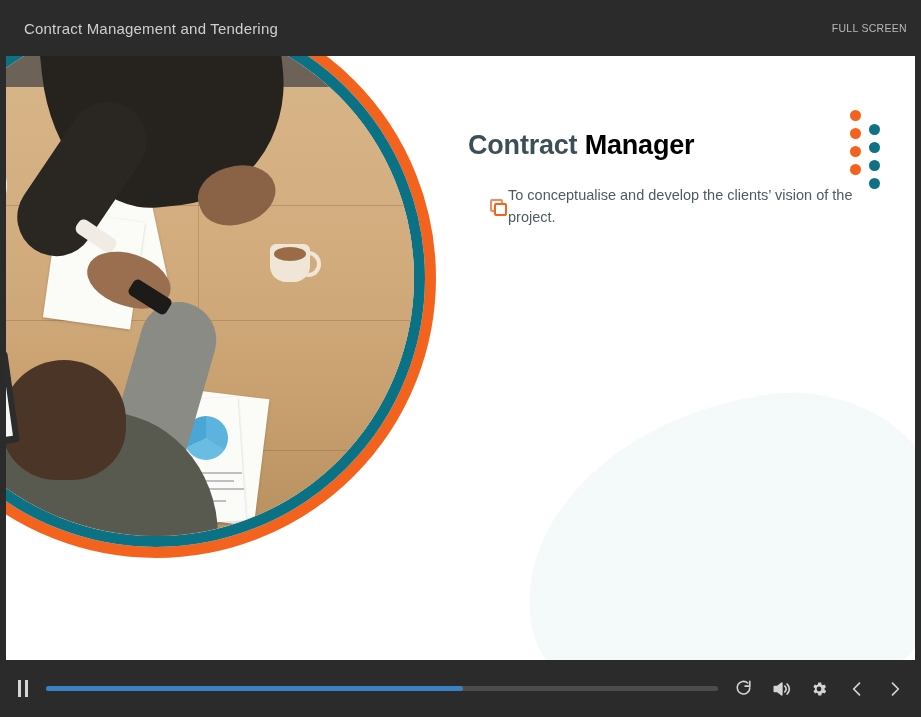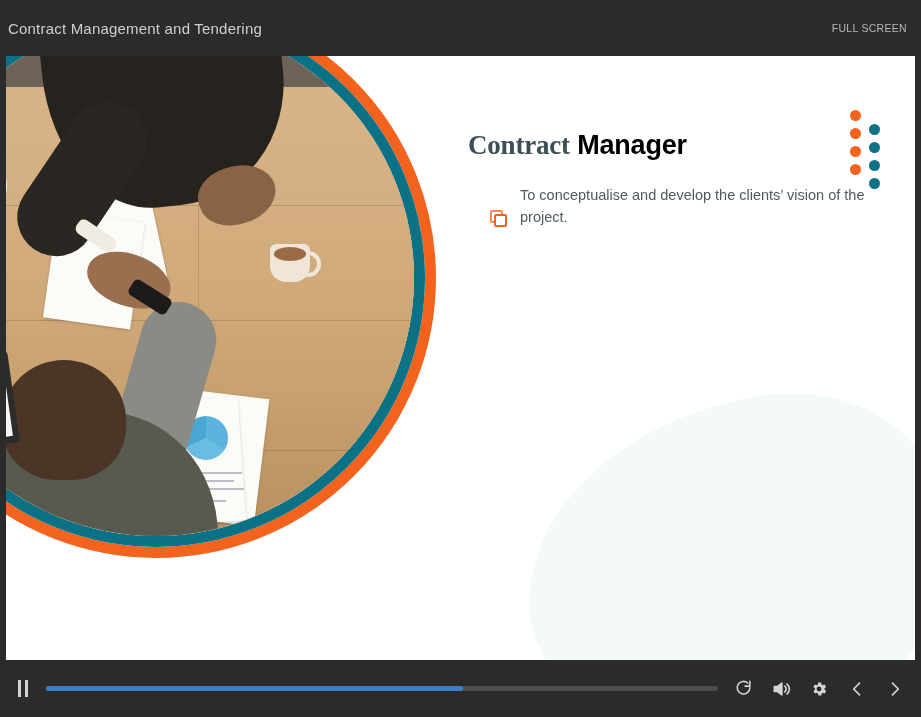--- a/index.html
+++ b/index.html
@@ -17,21 +17,21 @@
     background: #2b2b2b;
   }
 
   .topbar {
     position: absolute; left: 0; top: 0;
     width: 921px; height: 56px;
     background: #2b2b2b;
     display: flex; align-items: center;
   }
   .course-title {
-    margin-left: 8px;
+    margin-left: 24px;
     color: #cfcfcf;
     font-size: 15px;
     letter-spacing: .2px;
     white-space: nowrap;
   }
   .fullscreen-btn {
     position: absolute; right: 14px; top: 50%;
     transform: translateY(-50%);
     color: #b9b9b9;
     font-size: 10.5px;
@@ -242,39 +242,38 @@
     left: 462px; top: 74px;
     width: 400px;
   }
   .heading {
     font-size: 27px;
     font-weight: bold;
     letter-spacing: -.2px;
     margin-bottom: 22px;
     line-height: 1.15;
   }
-  .heading .h-dark  { color: #3d4f56; font-family: Liberation Serif, serif; }
+  .heading .h-dark  { color: #3d4f56; }
   .heading .h-accent{ color: #000000; }
 
   .body-text {
     color: #4e5a61;
     font-size: 14.5px;
     line-height: 1.62;
     width: 385px;
   }
   .body-text b { color: #33444c; font-weight: bold; }
 
   .bullets {
     margin-top: 24px;
     margin-left: 22px;
   }
   .bullet {
     display: flex;
-    align-items: flex-end;
-    gap: 12px;
+    align-items: center;
     margin-bottom: 8px;
   }
   .bullet-icon {
     flex: none;
     width: 18px; height: 18px;
     position: relative;
     margin-top: 3px;
   }
   .bullet-icon .sq-back {
     position: absolute; left: 0; top: 0;

